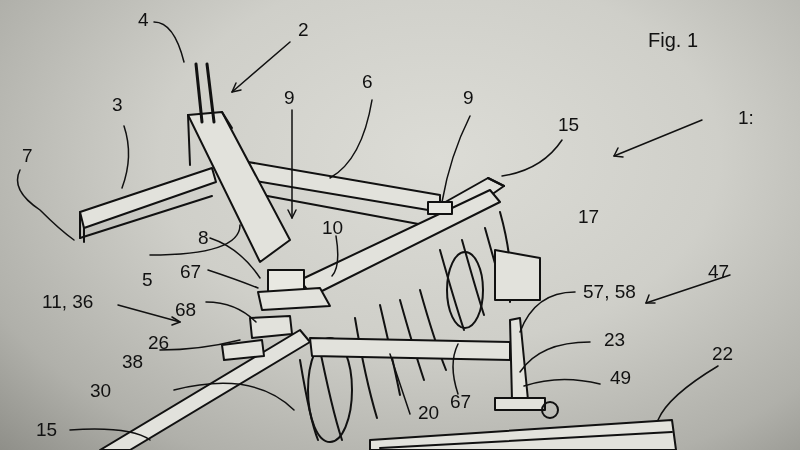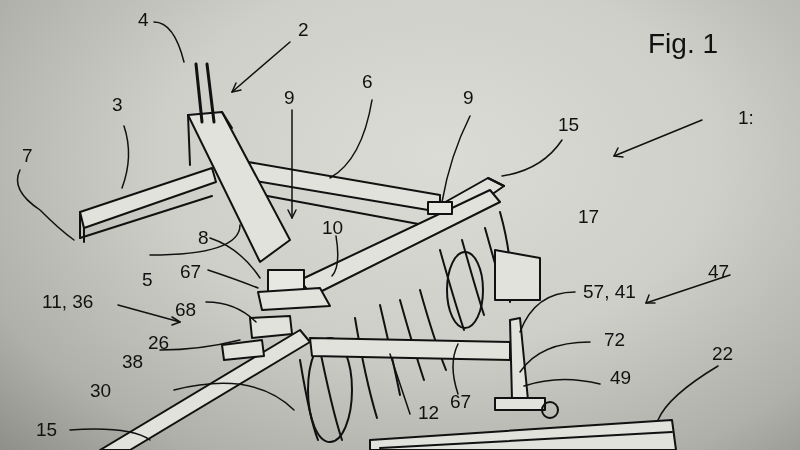--- a/index.html
+++ b/index.html
@@ -1,21 +1,21 @@
 <!DOCTYPE html>
 <html><head>
 <meta charset="utf-8">
 <style>
   html,body{margin:0;padding:0;}
   body{width:800px;height:450px;overflow:hidden;position:relative;
     background:radial-gradient(ellipse at 55% 35%, #dcdcd6 0%, #cfcfc9 45%, #b0b0aa 80%, #8f8f89 100%);
     font-family:"Liberation Sans", sans-serif;}
   svg{position:absolute;left:0;top:0;}
   .lbl{position:absolute;font-family:"Liberation Sans", sans-serif;font-size:19px;color:#111;line-height:1;white-space:nowrap;}
-  .fig{font-size:28px;}
+  .fig{font-size:20px;}
 </style>
 </head>
 <body>
 
 <svg width="800" height="450" viewBox="0 0 800 450" fill="none" stroke="#111" stroke-width="2" stroke-linecap="round" stroke-linejoin="round">
 
   <g>
     <polygon points="80,212 212,168 216,182 84,228" fill="#e2e2dc"></polygon>
     <line x1="80" y1="212" x2="80" y2="238"></line>
       <line x1="84" y1="228" x2="84" y2="242"></line>
@@ -124,28 +124,28 @@
 <div class="lbl" style="left:298px;top:20px">2</div>
 <div class="lbl" style="left:112px;top:95px">3</div>
 <div class="lbl" style="left:138px;top:10px">4</div>
 <div class="lbl" style="left:142px;top:270px">5</div>
 <div class="lbl" style="left:362px;top:72px">6</div>
 <div class="lbl" style="left:22px;top:146px">7</div>
 <div class="lbl" style="left:198px;top:228px">8</div>
 <div class="lbl" style="left:284px;top:88px">9</div>
 <div class="lbl" style="left:322px;top:218px">10</div>
 <div class="lbl" style="left:42px;top:292px">11, 36</div>
-<div class="lbl" style="left:418px;top:403px">12</div>
+<div class="lbl" style="left:418px;top:403px">20</div>
 <div class="lbl" style="left:463px;top:88px">9</div>
 <div class="lbl" style="left:558px;top:115px">15</div>
 <div class="lbl" style="left:36px;top:420px">15</div>
 <div class="lbl" style="left:578px;top:207px">17</div>
 <div class="lbl" style="left:148px;top:333px">26</div>
 <div class="lbl" style="left:122px;top:352px">38</div>
 <div class="lbl" style="left:90px;top:381px">30</div>
 <div class="lbl" style="left:450px;top:392px">67</div>
 <div class="lbl" style="left:708px;top:262px">47</div>
-<div class="lbl" style="left:604px;top:330px">72</div>
+<div class="lbl" style="left:604px;top:330px">23</div>
 <div class="lbl" style="left:610px;top:368px">49</div>
 <div class="lbl" style="left:712px;top:344px">22</div>
-<div class="lbl" style="left:583px;top:282px">57, 41</div>
+<div class="lbl" style="left:583px;top:282px">57, 58</div>
 <div class="lbl" style="left:180px;top:262px">67</div>
 <div class="lbl" style="left:175px;top:300px">68</div>
 
 </body></html>

